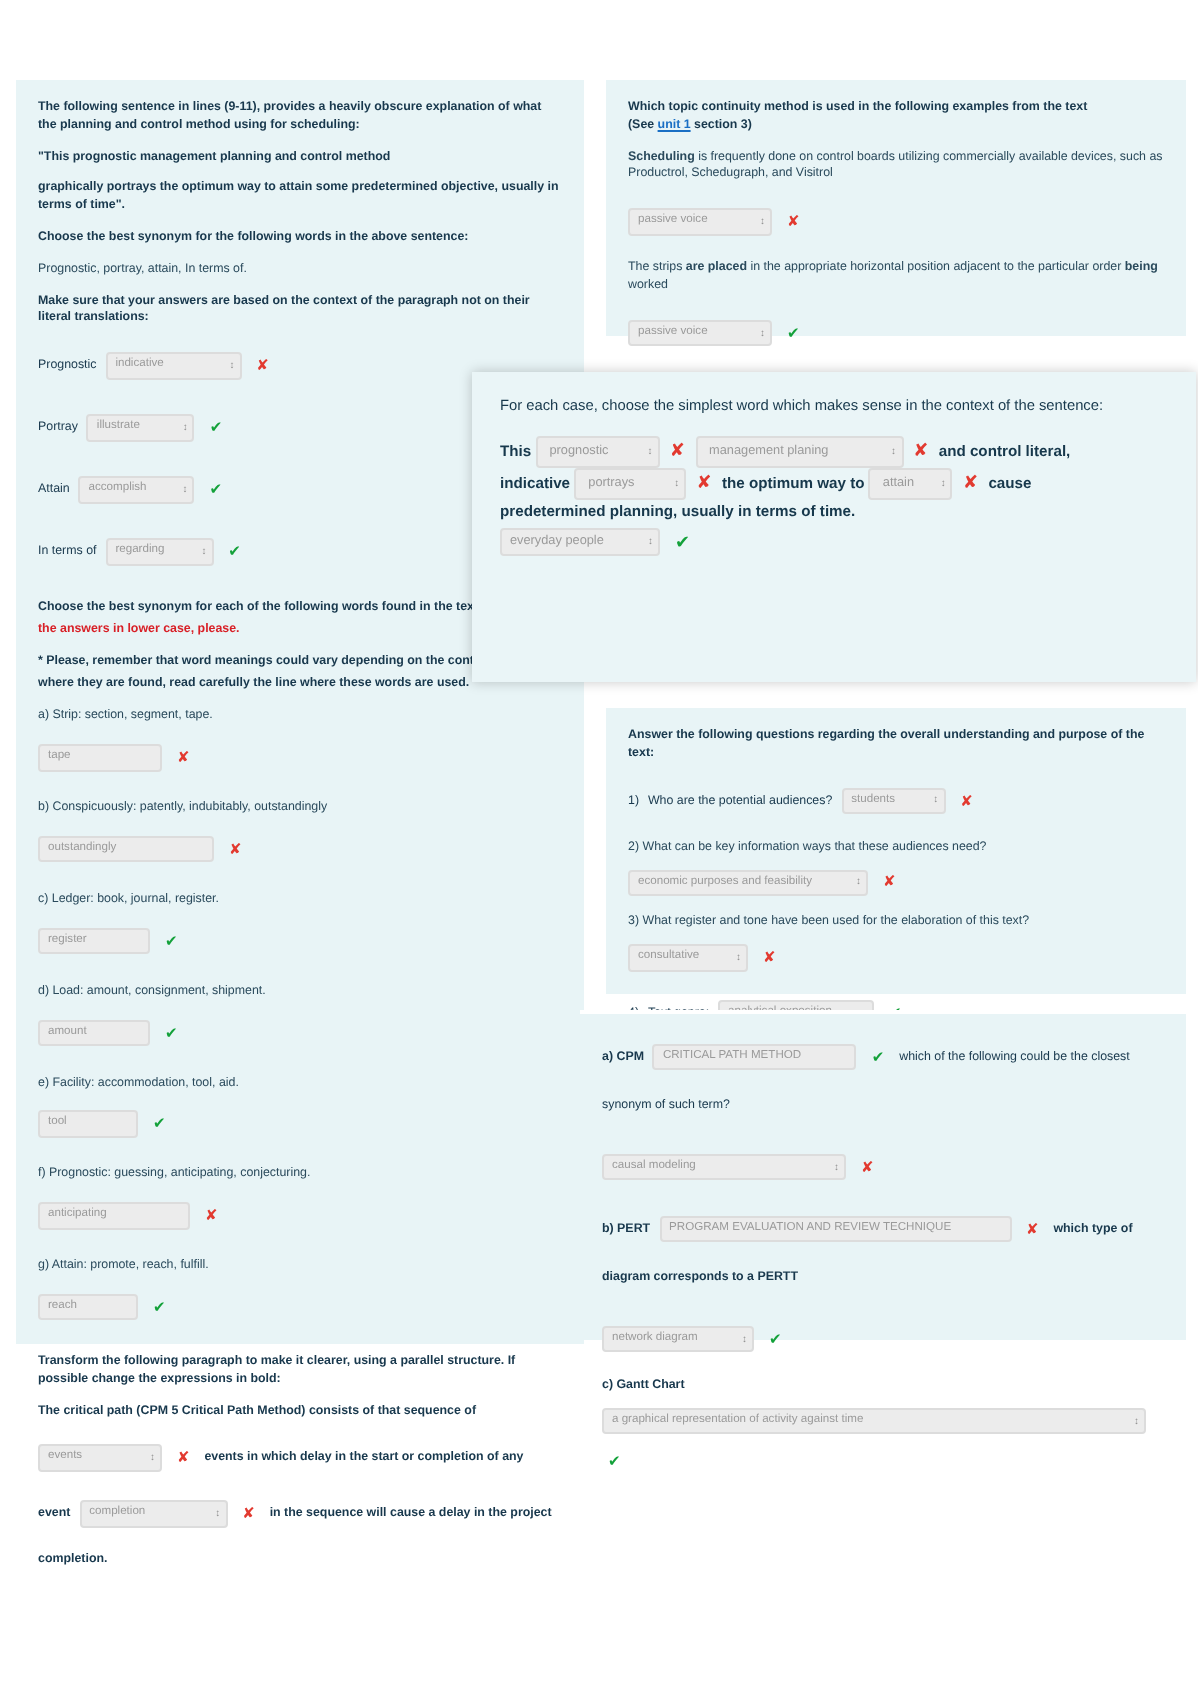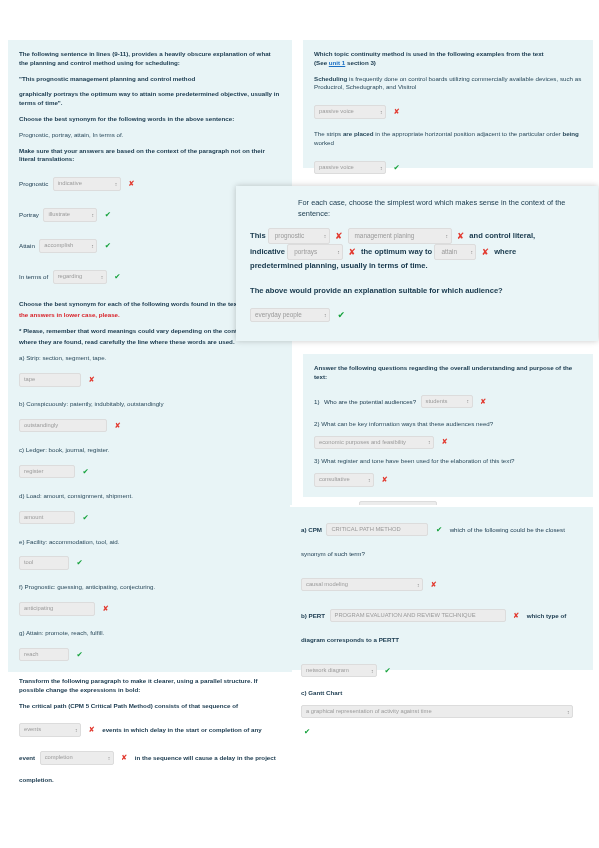--- a/index.html
+++ b/index.html
@@ -219,37 +219,36 @@
     <span class="mark ok">✔</span>
   </div>
   <p class="q" style="margin-bottom:4px;">c) Gantt Chart</p>
   <div>
     <span class="sel" style="width:272px;">a graphical representation of activity against time</span>
     <div style="margin-top:2px;"><span class="mark ok">✔</span></div>
   </div>
 </div>
 
 <div class="ovl" style="left:236px;top:186px;width:362px;height:155px;">
-  <p class="big" style="font-weight:normal;font-size:7.4px;margin-bottom:9px;line-height:1.45;margin-left:48px;">For each case, choose the simplest word which makes sense in the context of the sentence:</p>
+  <p class="big" style="font-weight:normal;font-size:7.4px;margin-bottom:9px;line-height:1.45;">For each case, choose the simplest word which makes sense in the context of the sentence:</p>
   <div class="big">
     <span>This</span>
     <span class="sel" style="width:62px;">prognostic</span>
     <span class="mark bad">✘</span>
     <span class="sel" style="width:104px;">management planing</span>
     <span class="mark bad">✘</span>
     <span>and control literal,</span>
     <br>
     <span>indicative</span>
     <span class="sel" style="width:56px;">portrays</span>
     <span class="mark bad">✘</span>
     <span>the optimum way to</span>
     <span class="sel" style="width:42px;">attain</span>
     <span class="mark bad">✘</span>
-    <span>where</span>
+    <span>cause</span>
     <br>
     <span>predetermined planning, usually in terms of time.</span>
   </div>
-  <p class="big" style="margin-top:12px;font-size:7.6px;">The above would provide an explanation suitable for which audience?</p>
   <div>
     <span class="sel" style="width:80px;font-size:6.4px;">everyday people</span>
     <span class="mark ok" style="font-size:9px;">✔</span>
   </div>
 </div>
 
 </body></html>

